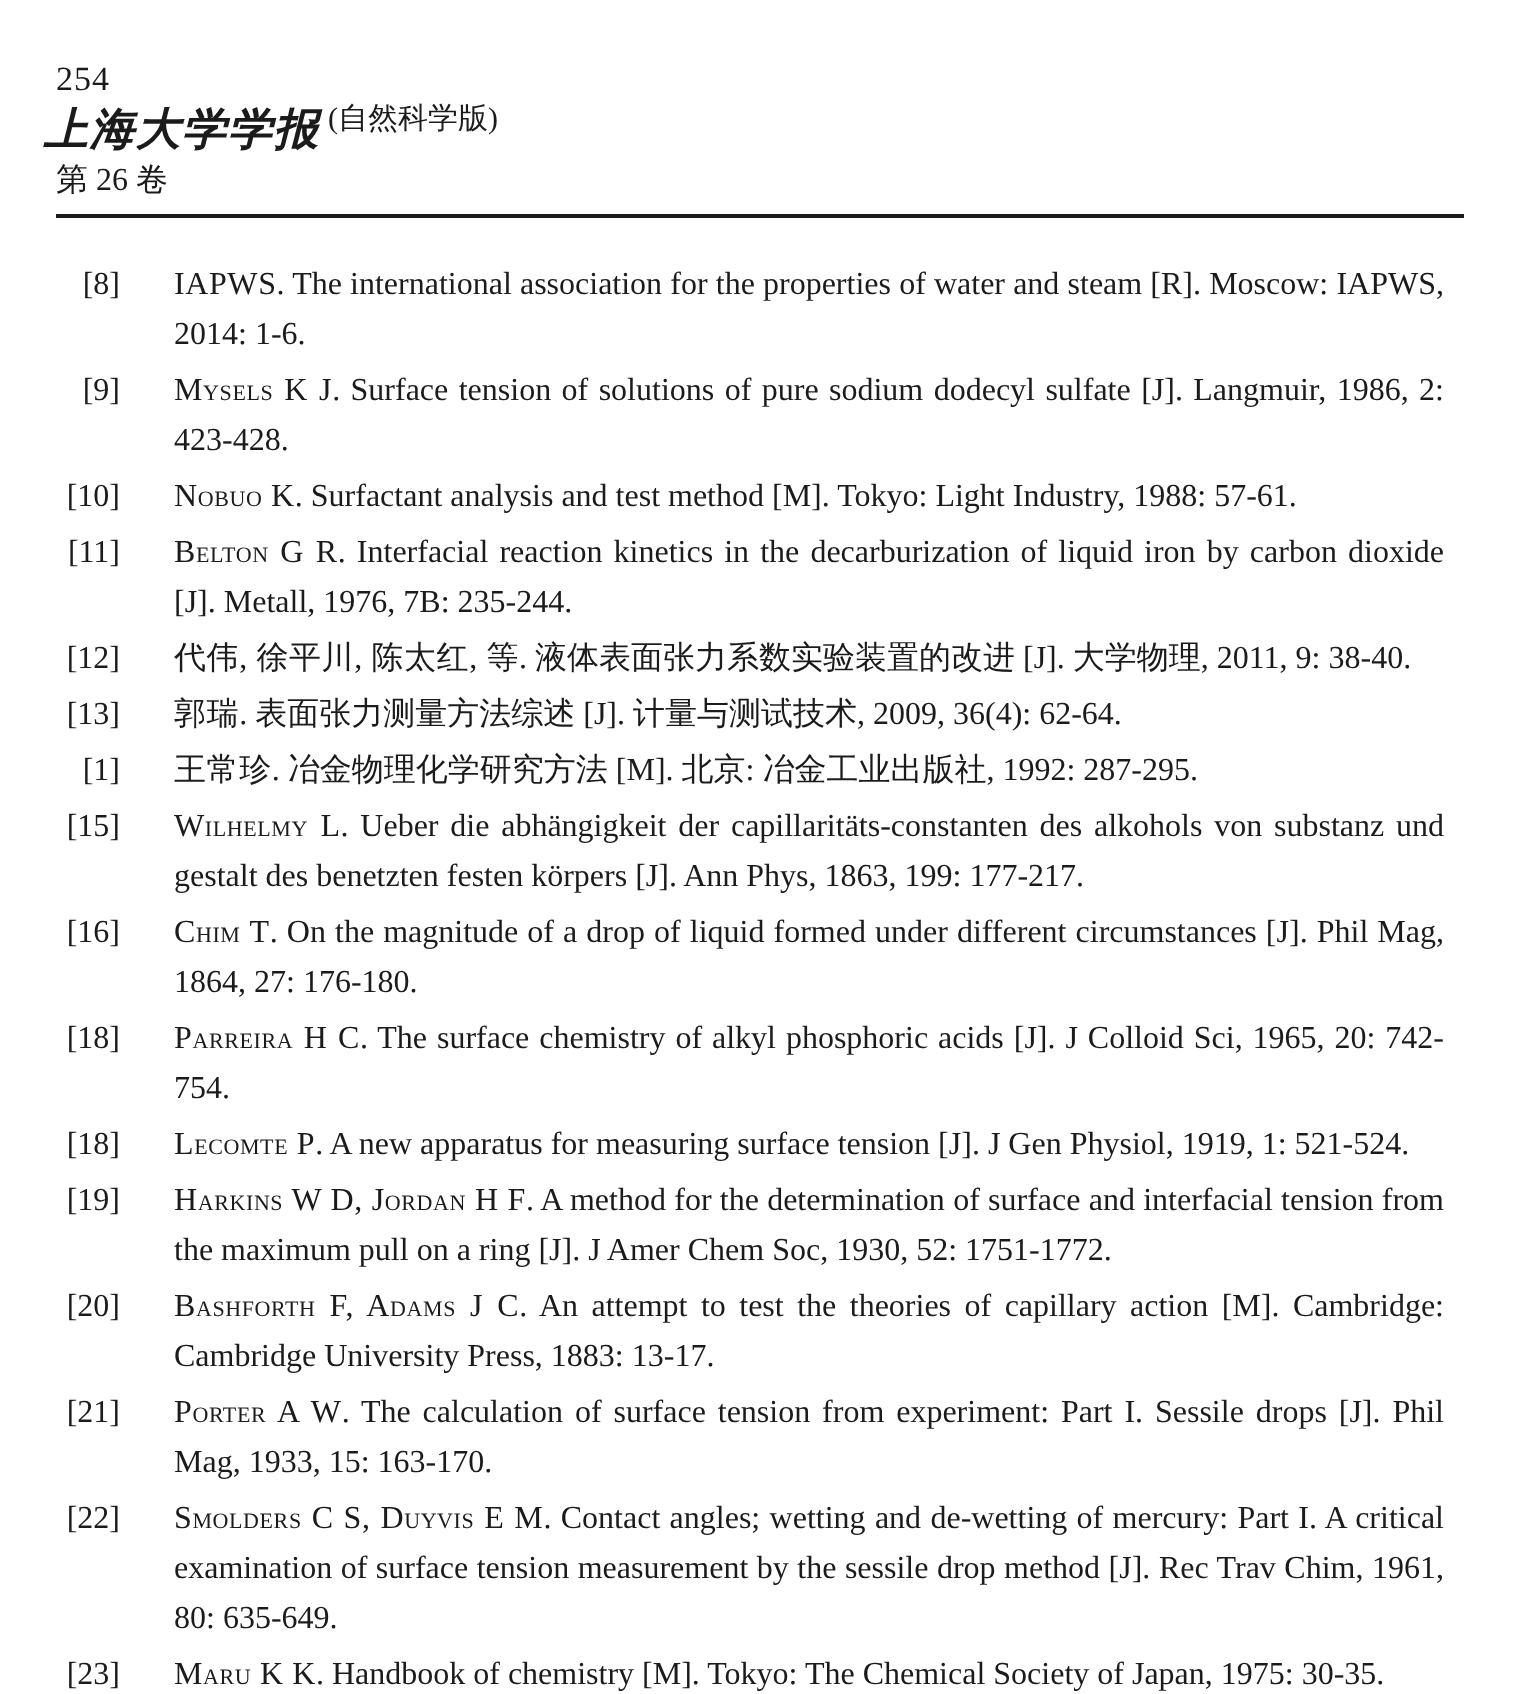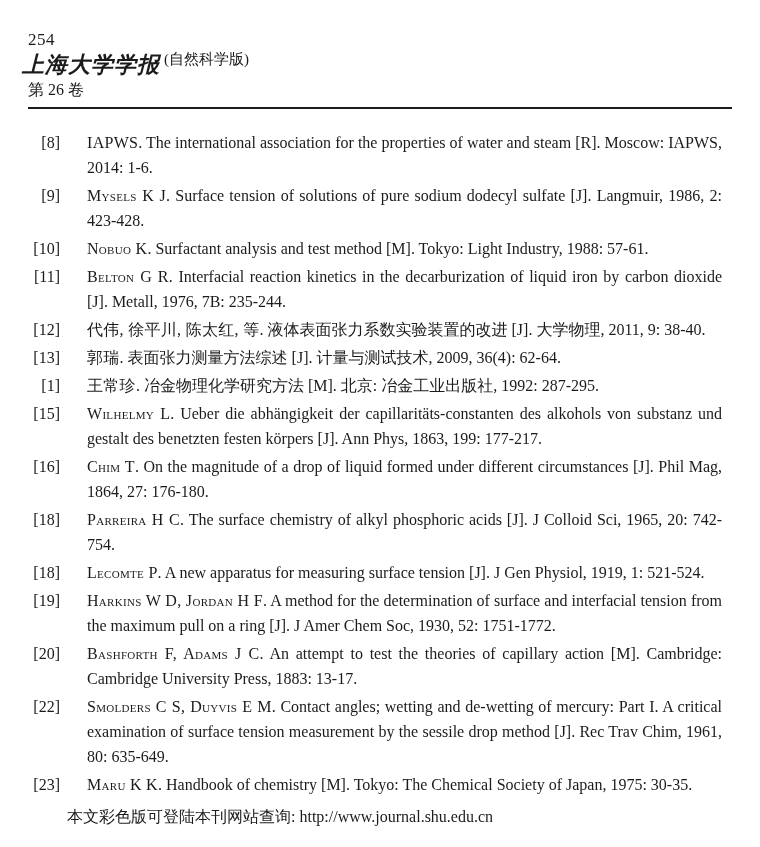--- a/index.html
+++ b/index.html
@@ -160,20 +160,24 @@
     <div class="ref-item">
       <span class="ref-num">[19]</span>
       <span class="ref-body"><span class="sc">Harkins W D, Jordan H F</span><span>. A method for the determination of surface and interfacial tension from the maximum pull on a ring [J]. J Amer Chem Soc, 1930, 52: 1751-1772.</span></span>
     </div>
 
     <div class="ref-item">
       <span class="ref-num">[20]</span>
       <span class="ref-body"><span class="sc">Bashforth F, Adams J C</span><span>. An attempt to test the theories of capillary action [M]. Cambridge: Cambridge University Press, 1883: 13-17.</span></span>
     </div>
 
+    <div class="ref-item">
+      <span class="ref-num">[21]</span>
+      <span class="ref-body"><span class="sc">Porter A W</span><span>. The calculation of surface tension from experiment: Part I. Sessile drops [J]. Phil Mag, 1933, 15: 163-170.</span></span>
+    </div>
 
     <div class="ref-item">
       <span class="ref-num">[22]</span>
       <span class="ref-body"><span class="sc">Smolders C S, Duyvis E M</span><span>. Contact angles; wetting and de-wetting of mercury: Part I. A critical examination of surface tension measurement by the sessile drop method [J]. Rec Trav Chim, 1961, 80: 635-649.</span></span>
     </div>
 
     <div class="ref-item">
       <span class="ref-num">[23]</span>
       <span class="ref-body"><span class="sc">Maru K K</span><span>. Handbook of chemistry [M]. Tokyo: The Chemical Society of Japan, 1975: 30-35.</span></span>
     </div>

